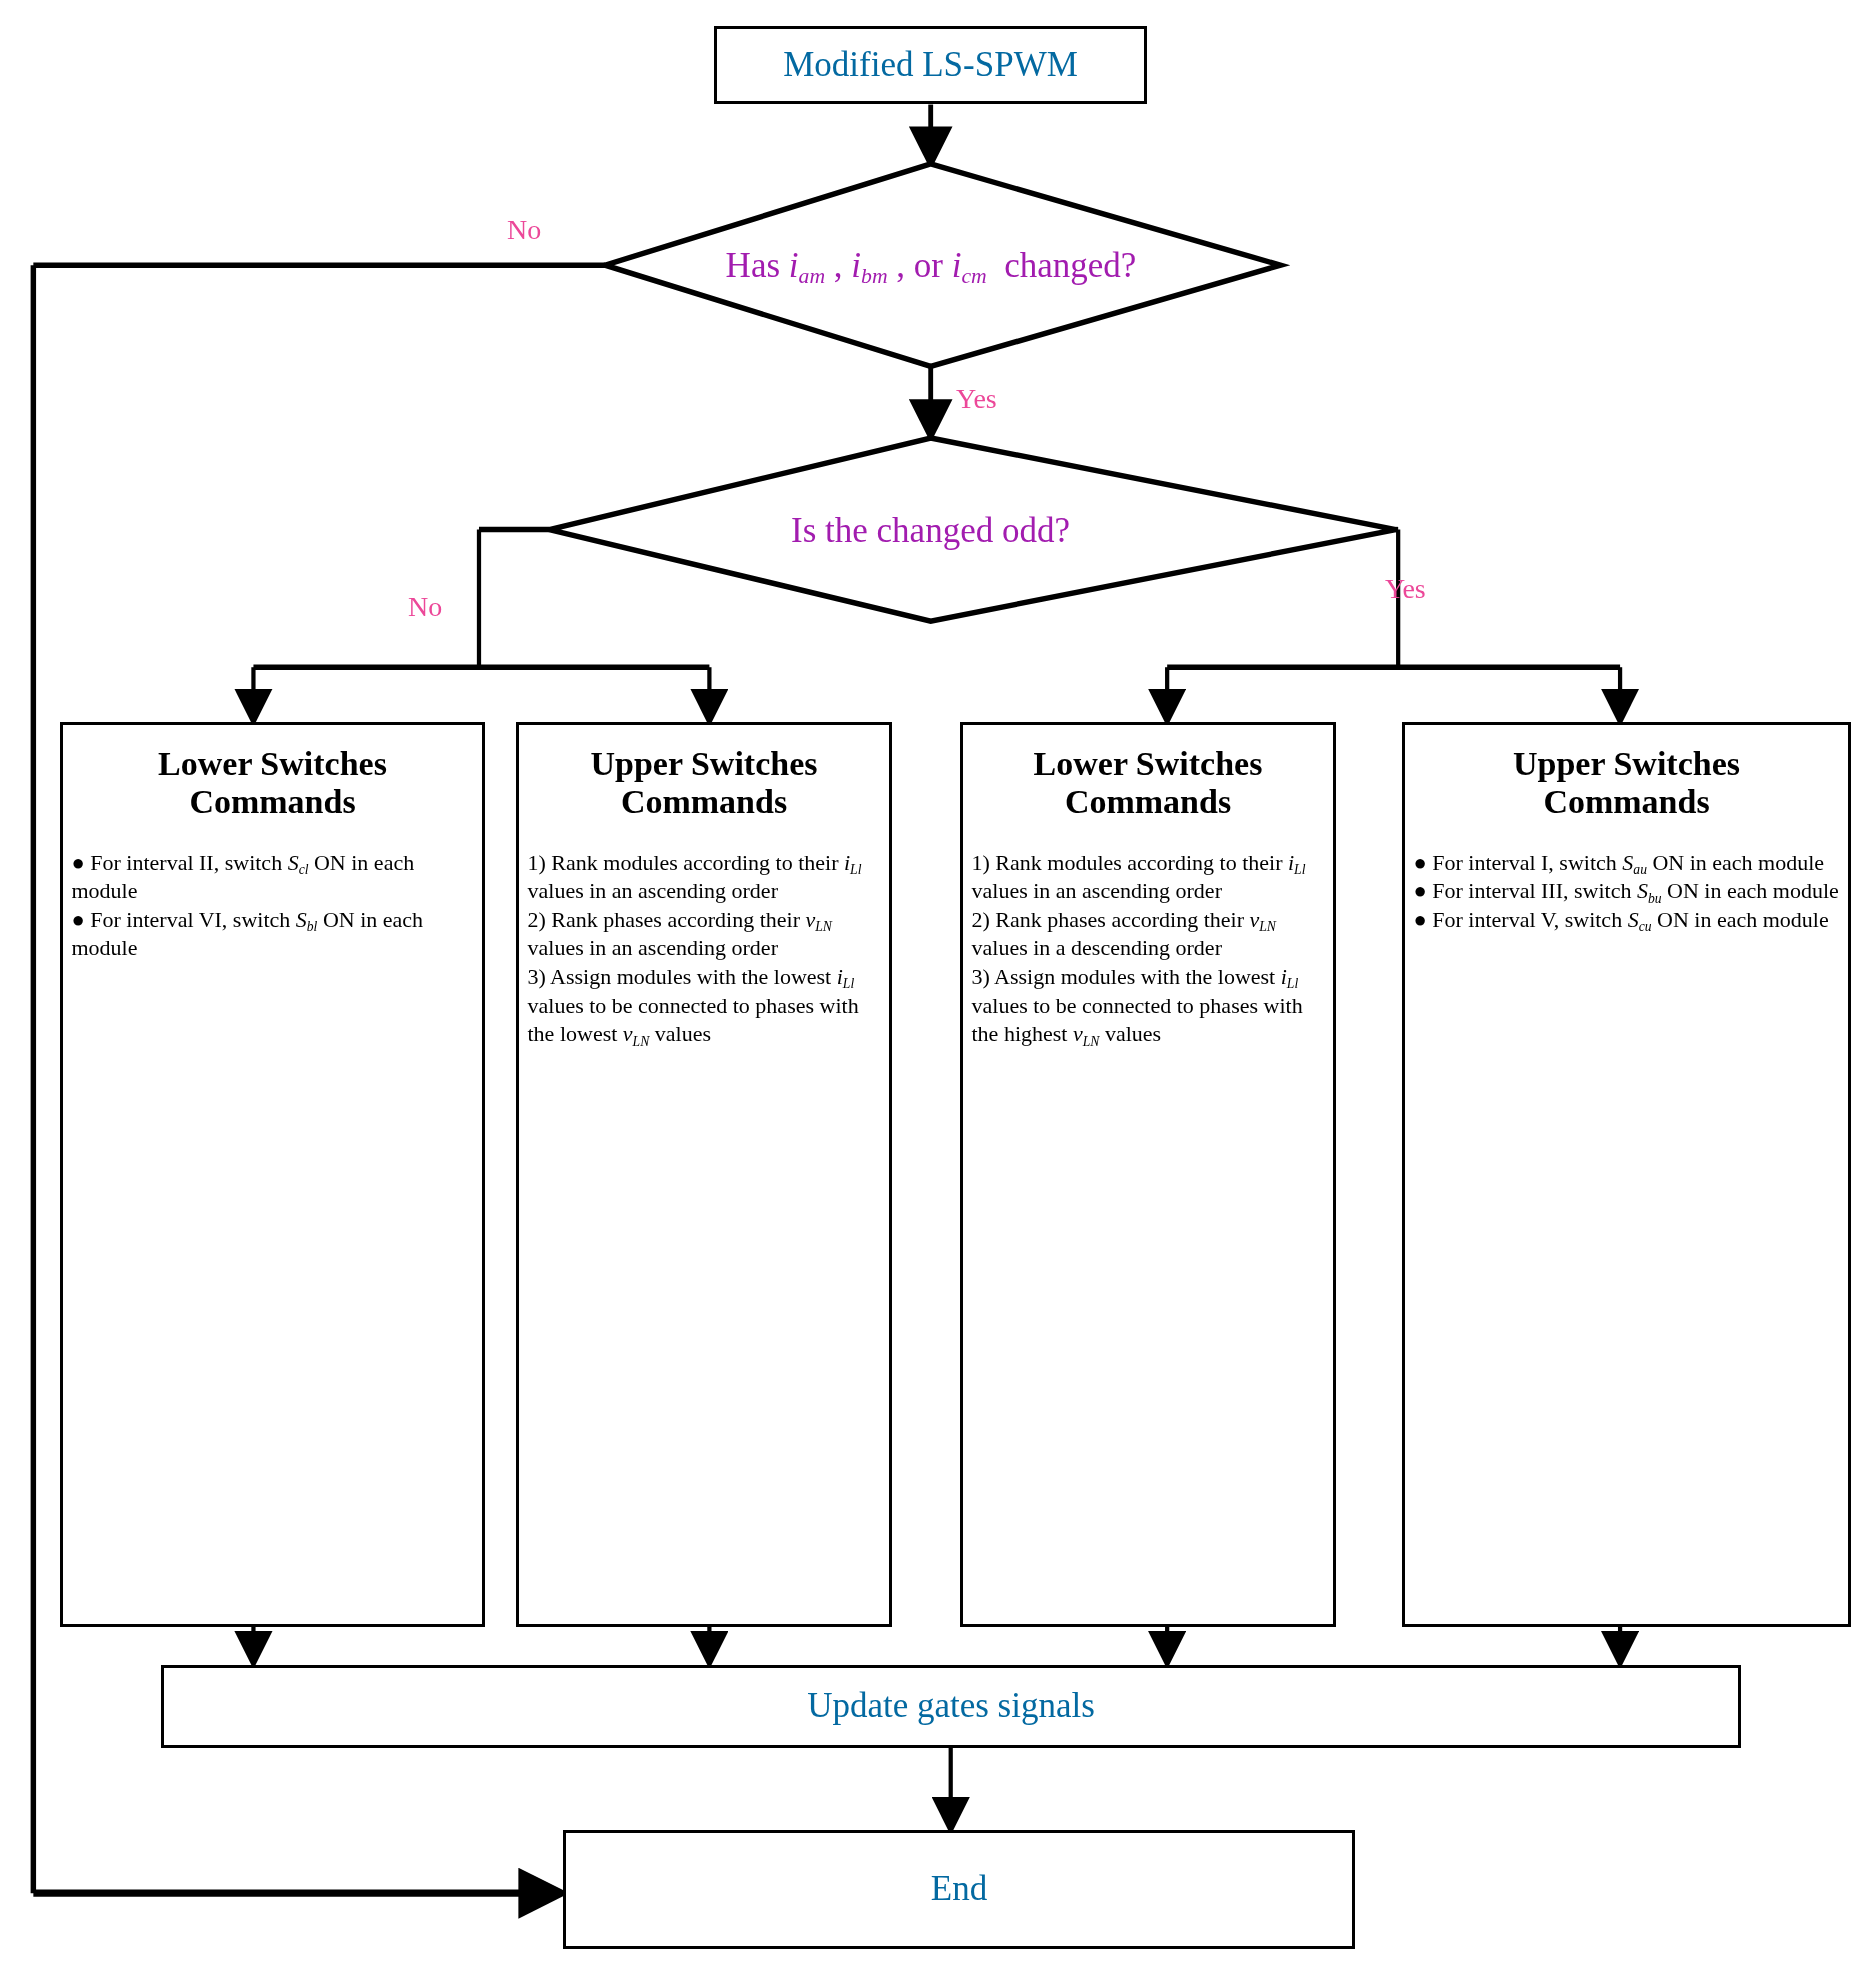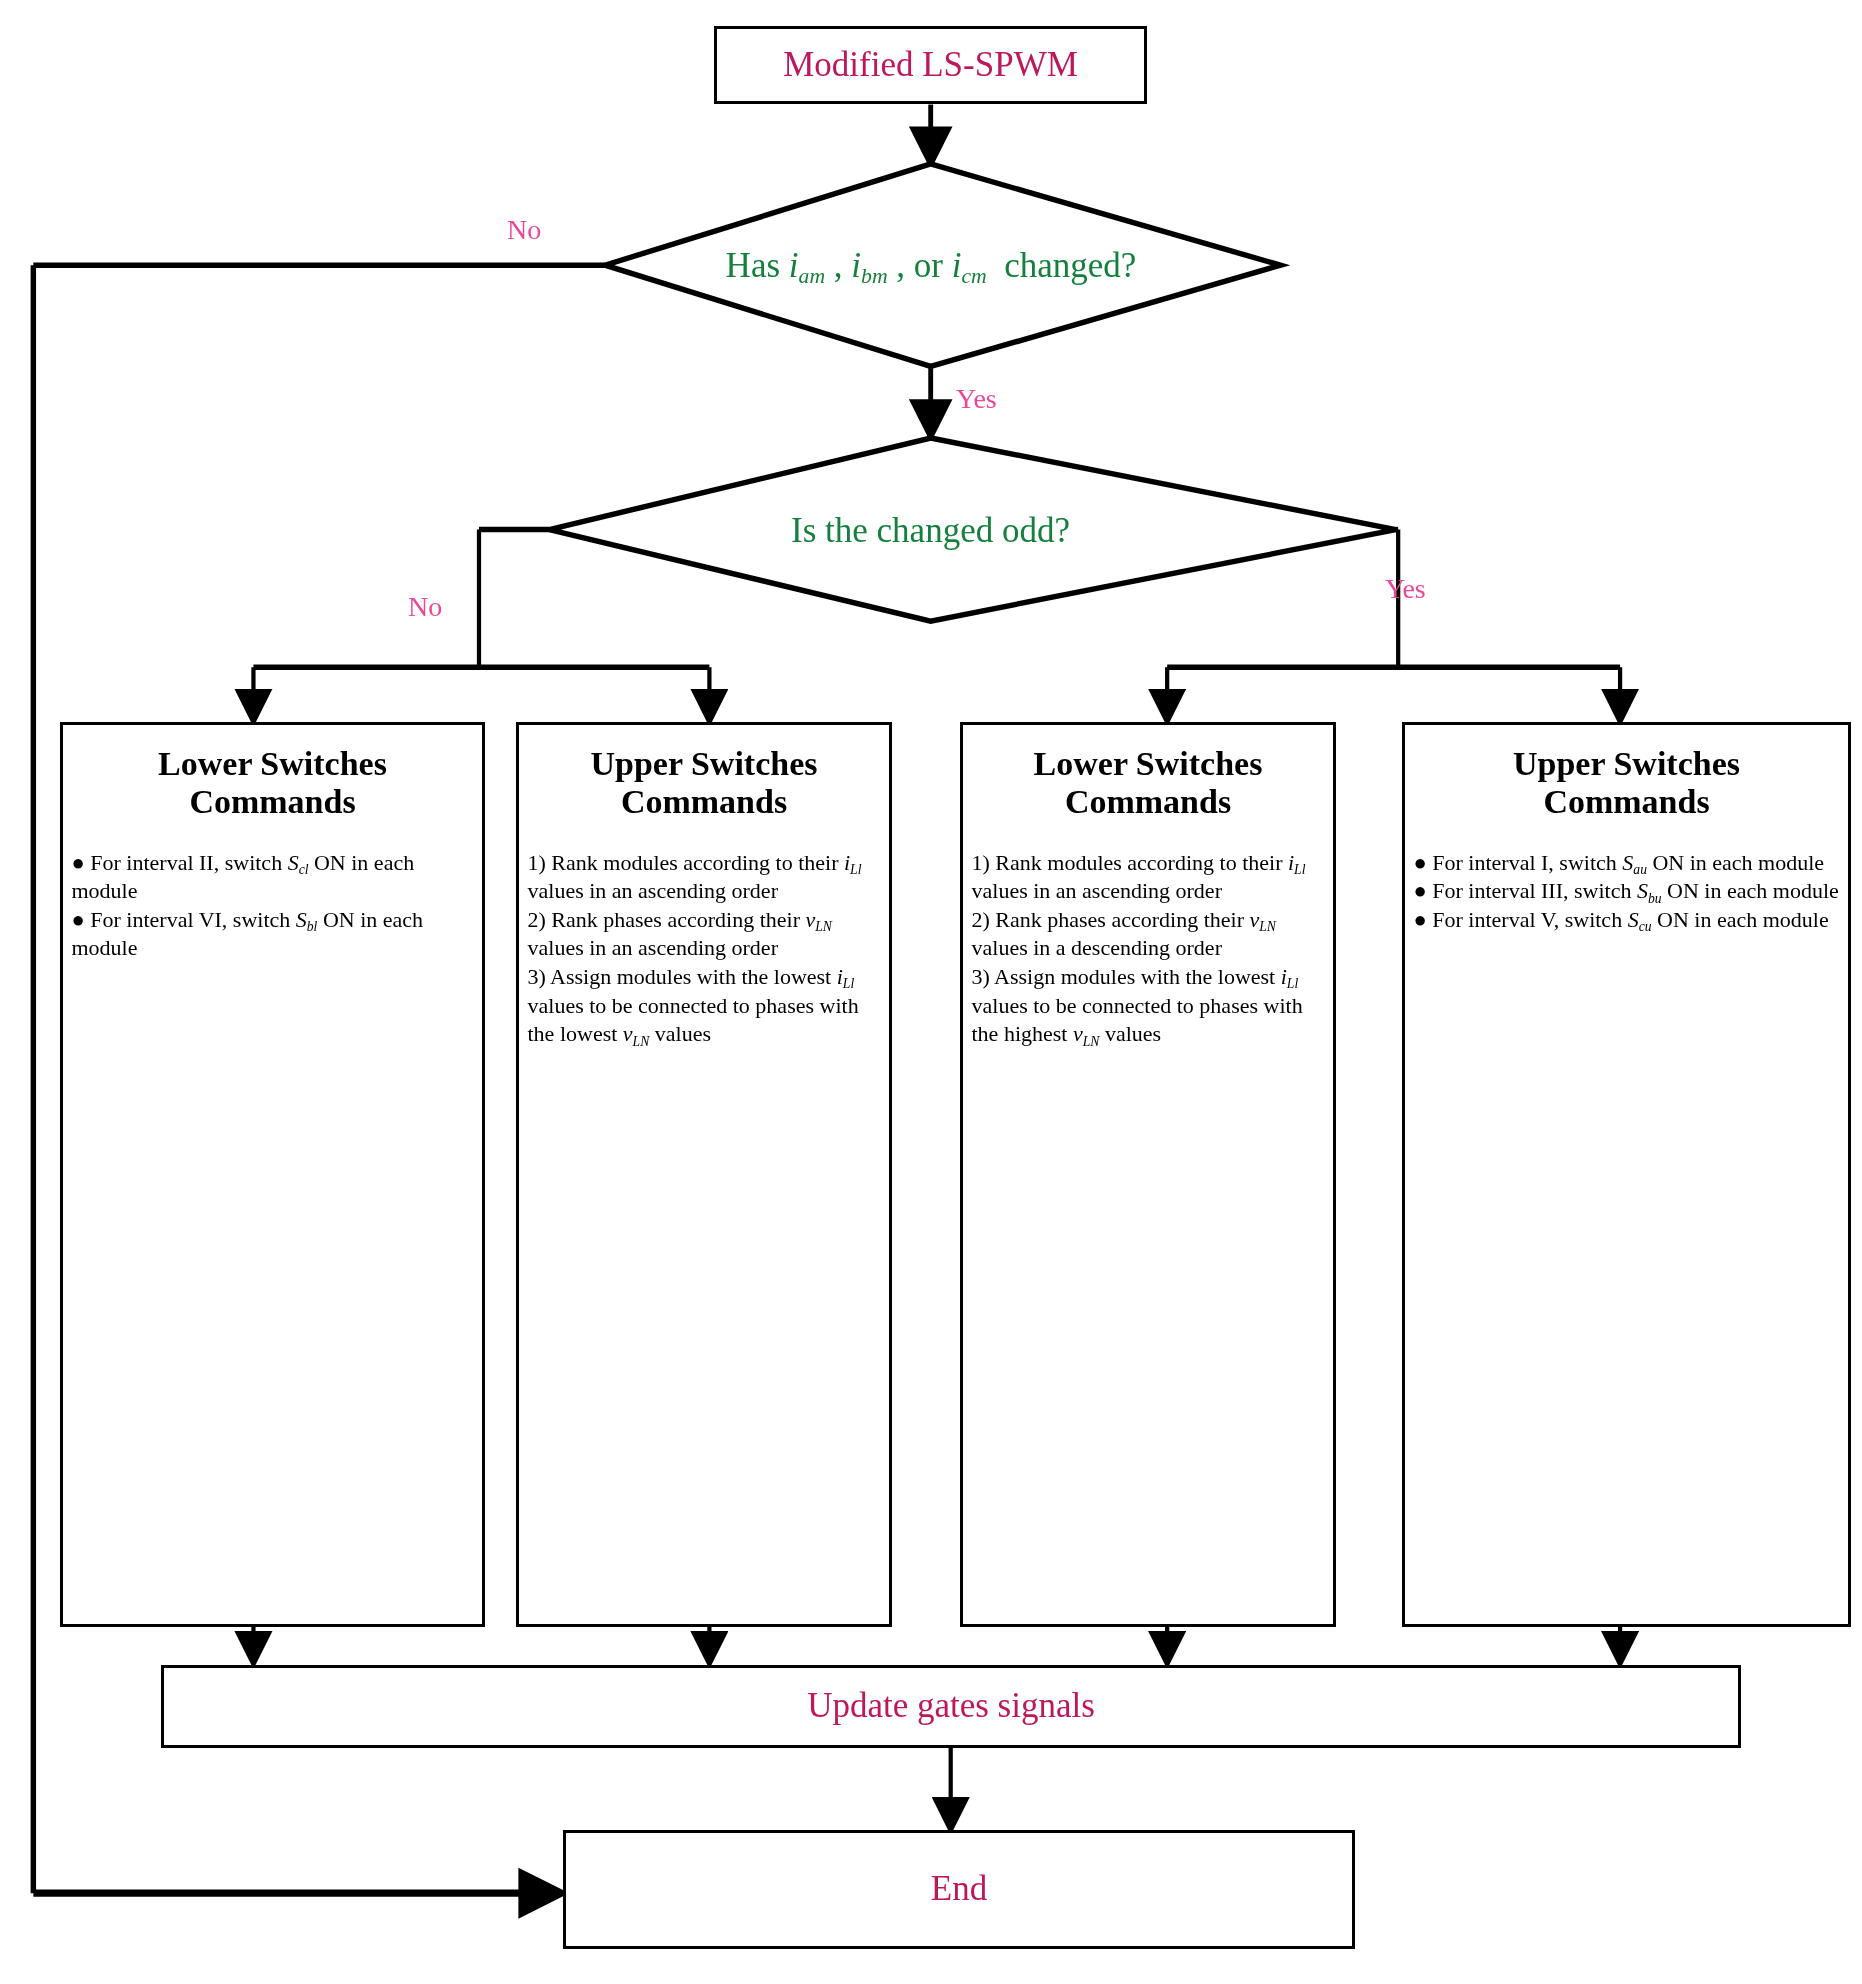--- a/index.html
+++ b/index.html
@@ -3,24 +3,24 @@
 <meta charset="utf-8">
 <style>
   html,body{margin:0;padding:0;background:#ffffff;}
   body{font-family:"Liberation Serif", serif;}
   #page{position:relative;width:1862px;height:1985px;background:#fff;overflow:hidden;}
   svg#wires{position:absolute;left:0;top:0;width:1862px;height:1985px;}
 
   .node{position:absolute;box-sizing:border-box;background:#fff;border:3px solid #000;}
   .node .inner{width:100%;height:100%;display:flex;align-items:center;justify-content:center;}
 
-  .term-label{font-size:35px;color:#be185d;line-height:1.1;text-align:center;}
+  .term-label{font-size:35px;color:#0369a1;line-height:1.1;text-align:center;}
 
   .diamond-text{position:absolute;display:flex;align-items:center;justify-content:center;
-                font-size:35px;color:#15803d;text-align:left;white-space:nowrap;}
+                font-size:35px;color:#a21caf;text-align:left;white-space:nowrap;}
 
   .edge-label{position:absolute;font-size:28px;color:#ec4899;line-height:1;white-space:nowrap;margin-top:11px;}
 
   .cmdbox{position:absolute;box-sizing:border-box;background:#fff;border:3px solid #000;
           padding:11px 8.5px 6px 8.5px;margin-left:7px;}
   .cmd-title{font-size:34px;font-weight:bold;text-align:center;line-height:1.12;margin:8.5px 0 0 0;}
   .cmd-body{font-size:22px;line-height:1.30;margin-top:28px;text-align:left;}
   .cmd-body .li{margin:0;padding:0;text-indent:0;}
   em.v{font-style:italic;}
   sub{font-size:0.62em;font-style:italic;vertical-align:baseline;position:relative;top:0.32em;}

